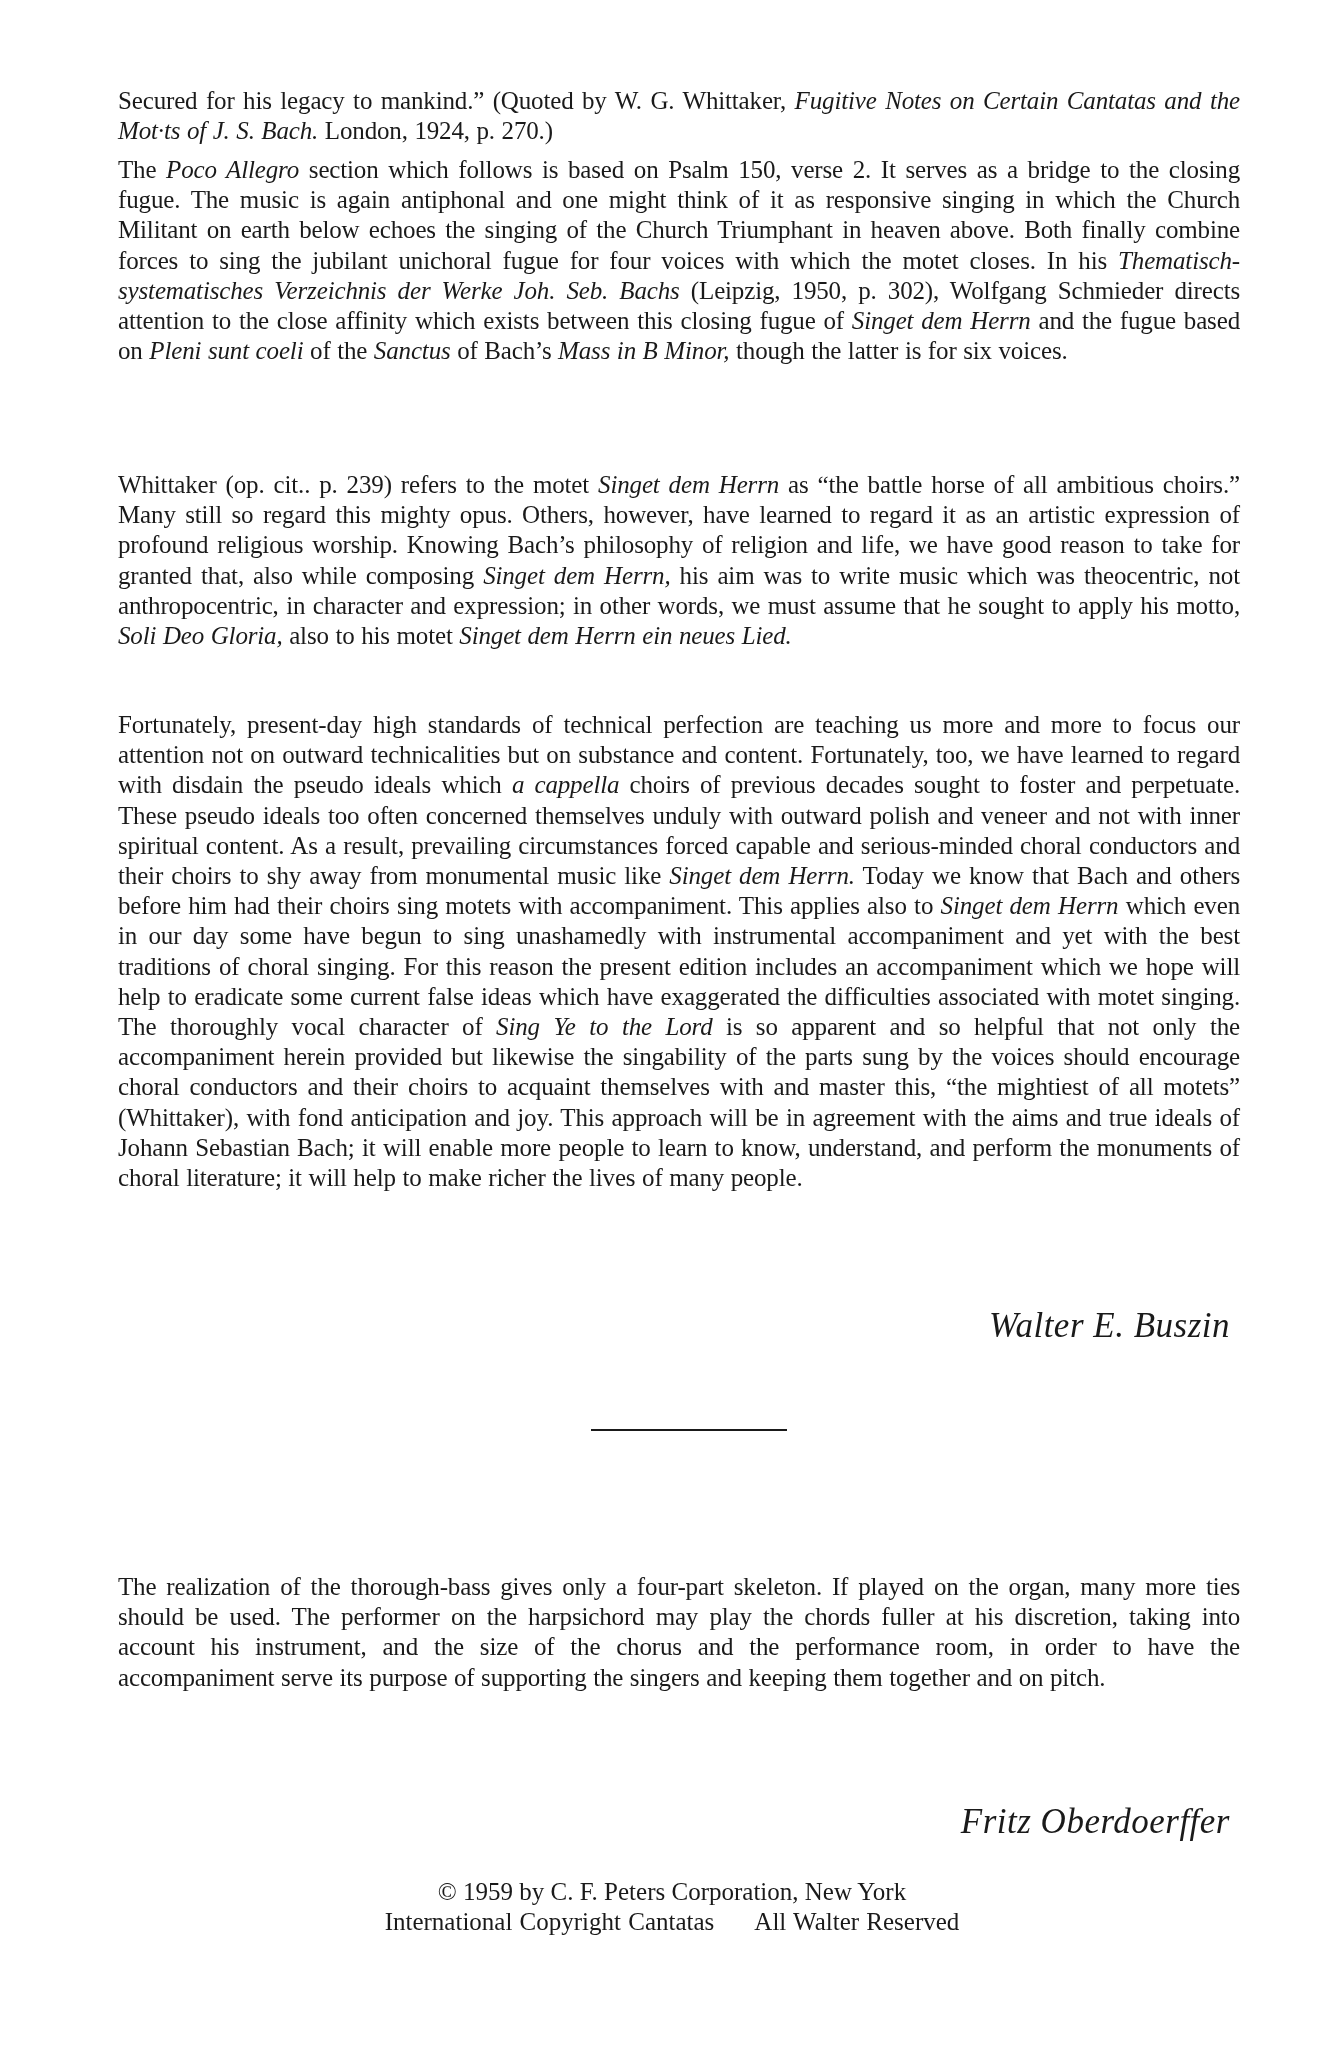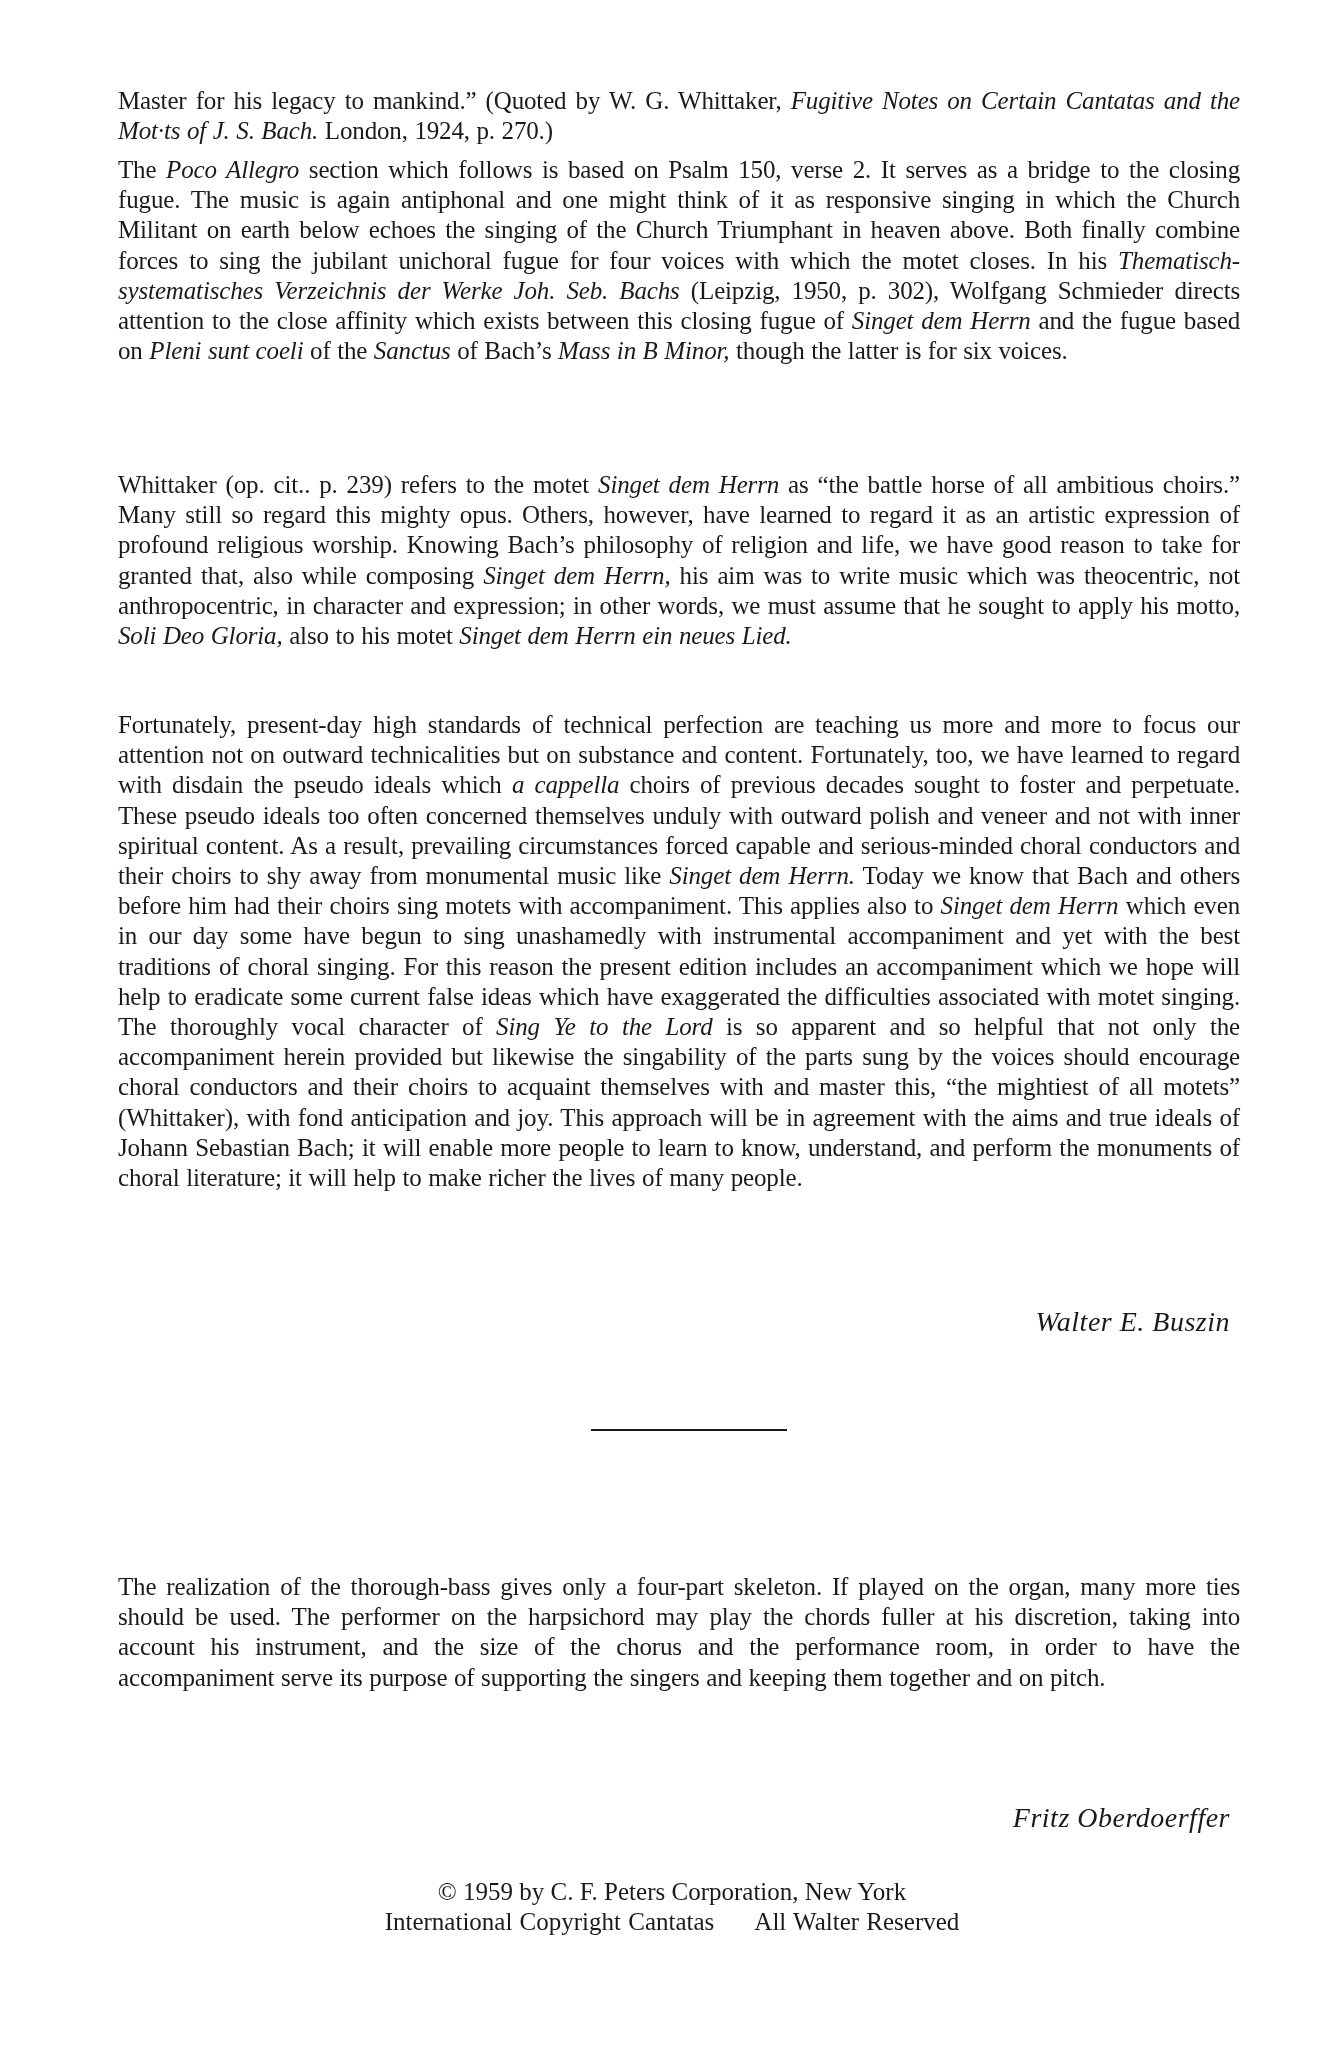--- a/index.html
+++ b/index.html
@@ -34,21 +34,21 @@
     }
     .para span.it, .para .it { font-style: italic; }
     #p0 { top: 86px; }
     #p1 { top: 155px; }
     #p2 { top: 458px; margin-top: 12px; }
     #p3 { top: 710px; }
     #p4 { top: 1572px; }
     .sig {
       position: absolute;
       font-style: italic;
-      font-size: 28px;
+      font-size: 35px;
       letter-spacing: 0.5px;
       margin: 0;
     }
     #sig1 { right: 94px; top: 1306px; }
     #sig2 { right: 94px; top: 1802px; }
     .rule {
       position: absolute;
       left: 591px;
       top: 1429px;
       width: 196px;
@@ -65,21 +65,21 @@
     }
     #c1 { top: 1878px; left: 10px; }
     #c2 { top: 1908px; left: 10px; word-spacing: 1px; }
     #c2 .gap { display: inline-block; width: 40px; }
   </style>
 </head>
 <body>
 
 <div class="page">
 
-  <p class="para" id="p0"><span>Master for his legacy to mankind.” (Quoted by W. G. Whittaker, </span><span class="it">Fugitive Notes on Certain Cantatas and the Mot·ts of J. S. Bach.</span><span> London, 1924, p. 270.)</span></p>
+  <p class="para" id="p0"><span>Secured for his legacy to mankind.” (Quoted by W. G. Whittaker, </span><span class="it">Fugitive Notes on Certain Cantatas and the Mot·ts of J. S. Bach.</span><span> London, 1924, p. 270.)</span></p>
   <p class="para" id="p1"><span>The </span><span class="it">Poco Allegro</span><span> section which follows is based on Psalm 150, verse 2. It serves as a bridge to the closing fugue. The music is again antiphonal and one might think of it as responsive singing in which the Church Militant on earth below echoes the singing of the Church Triumphant in heaven above. Both finally combine forces to sing the jubilant unichoral fugue for four voices with which the motet closes. In his </span><span class="it">Thematisch-systematisches Verzeichnis der Werke Joh. Seb. Bachs</span><span> (Leipzig, 1950, p. 302), Wolfgang Schmieder directs attention to the close affinity which exists between this closing fugue of </span><span class="it">Singet dem Herrn</span><span> and the fugue based on </span><span class="it">Pleni sunt coeli</span><span> of the </span><span class="it">Sanctus</span><span> of Bach’s </span><span class="it">Mass in B Minor,</span><span> though the latter is for six voices.</span></p>
   <p class="para" id="p2"><span>Whittaker (op. cit.. p. 239) refers to the motet </span><span class="it">Singet dem Herrn</span><span> as “the battle horse of all ambitious choirs.” Many still so regard this mighty opus. Others, however, have learned to regard it as an artistic expression of profound religious worship. Knowing Bach’s philosophy of religion and life, we have good reason to take for granted that, also while composing </span><span class="it">Singet dem Herrn,</span><span> his aim was to write music which was theocentric, not anthropocentric, in character and expression; in other words, we must assume that he sought to apply his motto, </span><span class="it">Soli Deo Gloria,</span><span> also to his motet </span><span class="it">Singet dem Herrn ein neues Lied.</span></p>
   <p class="para" id="p3"><span>Fortunately, present-day high standards of technical perfection are teaching us more and more to focus our attention not on outward technicalities but on substance and content. Fortunately, too, we have learned to regard with disdain the pseudo ideals which </span><span class="it">a cappella</span><span> choirs of previous decades sought to foster and perpetuate. These pseudo ideals too often concerned themselves unduly with outward polish and veneer and not with inner spiritual content. As a result, prevailing circumstances forced capable and serious-minded choral conductors and their choirs to shy away from monumental music like </span><span class="it">Singet dem Herrn.</span><span> Today we know that Bach and others before him had their choirs sing motets with accompaniment. This applies also to </span><span class="it">Singet dem Herrn</span><span> which even in our day some have begun to sing unashamedly with instrumental accompaniment and yet with the best traditions of choral singing. For this reason the present edition includes an accompaniment which we hope will help to eradicate some current false ideas which have exaggerated the difficulties associated with motet singing. The thoroughly vocal character of </span><span class="it">Sing Ye to the Lord</span><span> is so apparent and so helpful that not only the accompaniment herein provided but likewise the singability of the parts sung by the voices should encourage choral conductors and their choirs to acquaint themselves with and master this, “the mightiest of all motets” (Whittaker), with fond anticipation and joy. This approach will be in agreement with the aims and true ideals of Johann Sebastian Bach; it will enable more people to learn to know, understand, and perform the monuments of choral literature; it will help to make richer the lives of many people.</span></p>
 
   <p class="sig" id="sig1">Walter E. Buszin</p>
 
   <div class="rule"></div>
 
   <p class="para" id="p4"><span>The realization of the thorough-bass gives only a four-part skeleton. If played on the organ, many more ties should be used. The performer on the harpsichord may play the chords fuller at his discretion, taking into account his instrument, and the size of the chorus and the performance room, in order to have the accompaniment serve its purpose of supporting the singers and keeping them together and on pitch.</span></p>
 

